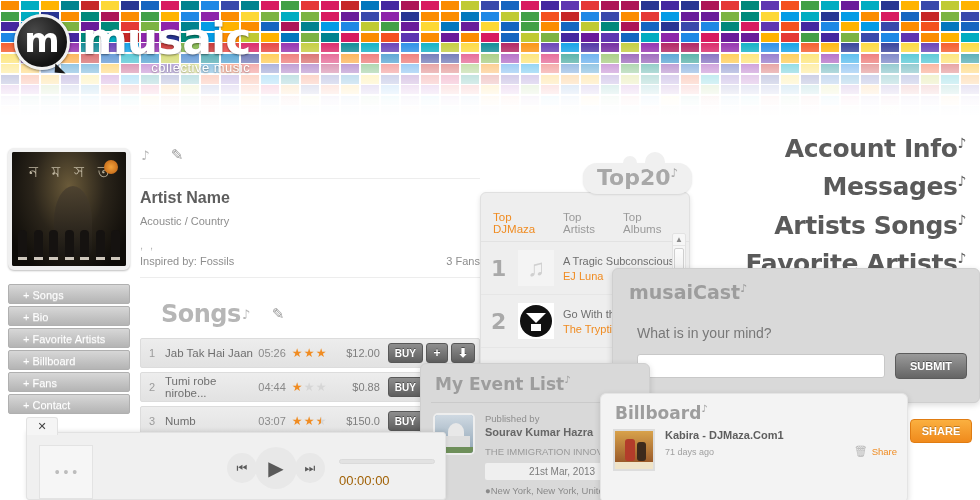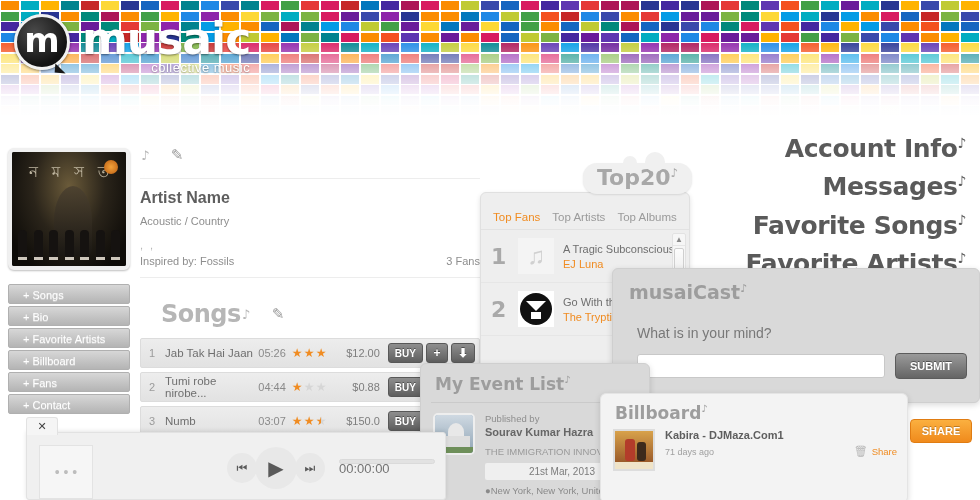--- a/index.html
+++ b/index.html
@@ -225,21 +225,21 @@
     background: #f5f5f5; border: 1px solid #e2e2e2; border-bottom: none; border-radius: 3px 3px 0 0;
     display: flex; align-items: center; justify-content: center; font-size: 11px; color: #444; z-index: 14; cursor: pointer; }
   .player-thumb { position: absolute; left: 12px; top: 12px; width: 54px; height: 54px; background: #f6f6f6;
     border: 1px solid #e3e3e3; display: flex; align-items: center; justify-content: center; color: #bdbdbd; font-size: 14px; }
   .player-controls { position: absolute; left: 200px; top: 14px; display: flex; align-items: center; gap: 2px; }
   .pbtn { width: 30px; height: 30px; border-radius: 50%; background: #e8e8e8; display: flex; align-items: center;
     justify-content: center; color: #5a5a5a; font-size: 12px; cursor: pointer; }
   .pbtn.play { width: 42px; height: 42px; font-size: 20px; margin: 0 -4px; }
   .player-prog { position: absolute; left: 312px; top: 26px; width: 96px; height: 5px; background: #e2e2e2;
     border-radius: 3px; border: 1px solid #dadada; }
-  .player-time { position: absolute; left: 312px; top: 28px; font-size: 13px; color: #737373; }
+  .player-time { position: absolute; left: 312px; top: 40px; font-size: 13px; color: #a16207; }
 </style>
 </head>
 <body>
 
 <div class="header">
   <div class="mosaic" id="mosaic">
       <i style="background: rgb(251, 140, 0); opacity: 1;"></i>
       <i style="background: rgb(0, 172, 193); opacity: 1;"></i>
       <i style="background: rgb(255, 179, 0); opacity: 1;"></i>
       <i style="background: rgb(0, 131, 143); opacity: 1;"></i>
@@ -836,21 +836,21 @@
     <div class="logo-text">
       <div class="logo-word">musaic</div>
       <div class="logo-tag">collective music</div>
     </div>
   </div>
 </div>
 
 <div class="rightnav">
   <a href="#"><span>Account Info</span><span class="note">♪</span></a>
   <a href="#"><span>Messages</span><span class="note">♪</span></a>
-  <a href="#"><span>Favorite Songs</span><span class="note">♪</span></a>
+  <a href="#"><span>Artists Songs</span><span class="note">♪</span></a>
   <a href="#"><span>Favorite Artists</span><span class="note">♪</span></a>
 </div>
 
 <div class="sidebar">
   <div class="artist-photo">
     <div class="ap-bg"></div>
     <div class="ap-center"></div>
     <div class="ap-glyphs">
         <span>ন</span>
         <span>ম</span>
@@ -943,21 +943,21 @@
         <span class="btn-sm icon">⬇</span>
       </div>
     </div>
 </div>
 
 <div class="top20-label">
   <span>Top20</span><span class="note">♪</span>
 </div>
 <div class="float top20">
   <div class="t20-tabs">
-    <div class="t20-tab active">Top Fans</div>
+    <div class="t20-tab active">Top DJMaza</div>
     <div class="t20-tab">Top Artists</div>
     <div class="t20-tab">Top Albums</div>
   </div>
   <div class="t20-row">
     <div class="t20-rank">1</div>
     <div class="t20-art note-art">♫</div>
     <div class="t20-txt">
       <div class="t20-title">A Tragic Subconscious</div>
       <div class="t20-artist">EJ Luna</div>
     </div>

